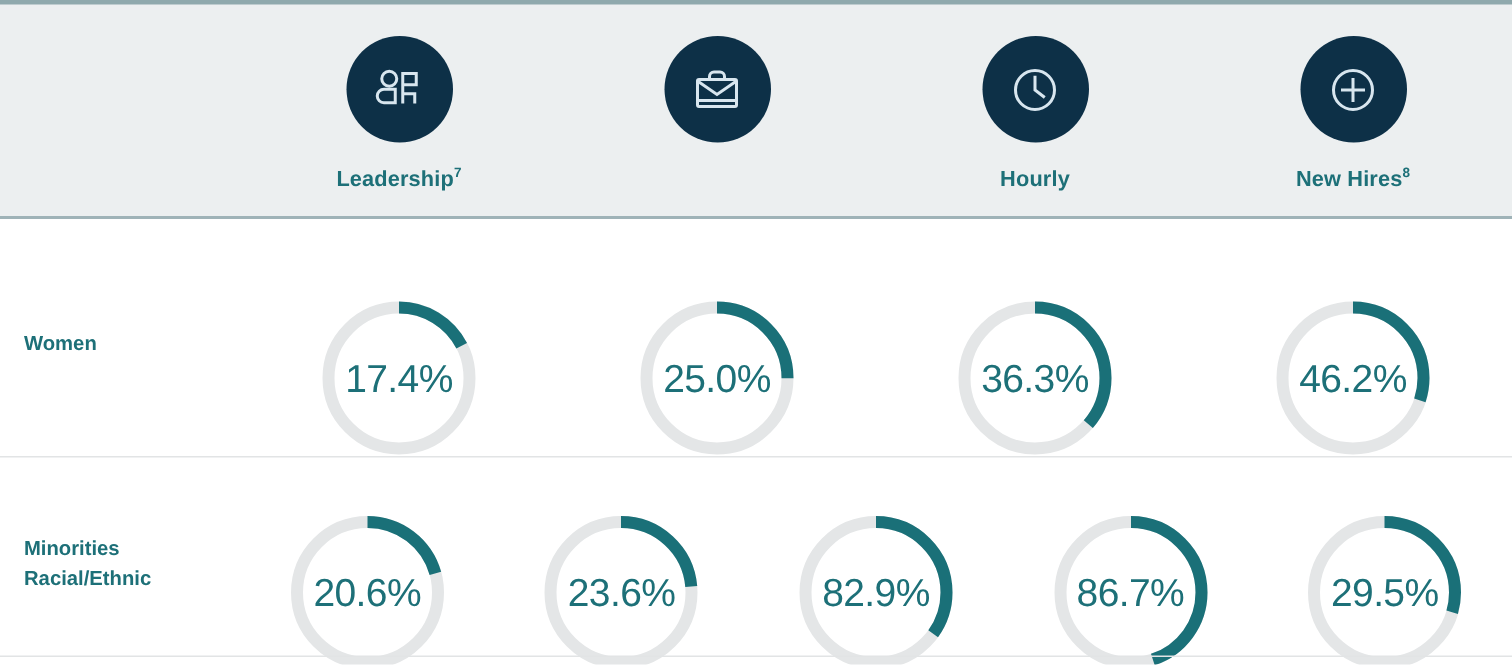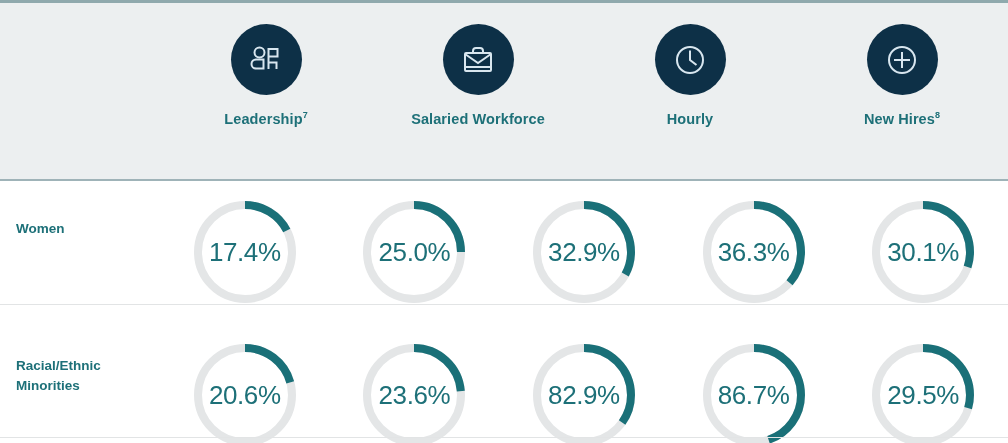--- a/index.html
+++ b/index.html
@@ -19,21 +19,21 @@
     height: 443px;
     box-sizing: border-box;
   }
 
   
   .header-band {
     position: absolute;
     left: 0;
     top: 0;
     width: 1008px;
-    height: 181px;
+    height: 146px;
     background: #eceff0;
     border-top: 3px solid #8fa9ad;
     border-bottom: 2px solid #9fb3b8;
     box-sizing: border-box;
     display: flex;
     align-items: flex-start;
   }
   .hdr-spacer {
     width: 160px;
     flex: 0 0 160px;
@@ -175,23 +175,20 @@
 
       <div class="hdr-col">
         <div class="icon-circle">
           <svg width="40" height="40" viewBox="0 0 40 40" fill="none" stroke="#d8e6ef" stroke-width="2">
             <path d="M15 13 V11 a3 3 0 0 1 3 -3 h4 a3 3 0 0 1 3 3 v2"></path>
             <rect x="7" y="13" width="26" height="18" rx="1"></rect>
             <path d="M7 14 L20 23 L33 14"></path>
             <path d="M7 27 H33"></path>
           </svg>
         </div>
-        <div class="hdr-label">
-          <span>Salaried Workforce</span><sup></sup>
-        </div>
       </div>
 
       <div class="hdr-col">
         <div class="icon-circle">
           <svg width="40" height="40" viewBox="0 0 40 40" fill="none" stroke="#d8e6ef" stroke-width="2">
             <circle cx="20" cy="20" r="13"></circle>
             <path d="M20 10.5 V20 L26.5 25"></path>
           </svg>
         </div>
         <div class="hdr-label">
@@ -236,57 +233,48 @@
         <div class="cell">
           <div class="donut">
             <svg width="104" height="104" viewBox="0 0 104 104">
               <circle cx="52" cy="52" r="47" fill="none" stroke="#e4e6e7" stroke-width="8"></circle>
               <circle cx="52" cy="52" r="47" fill="none" stroke="#1a7078" stroke-width="8" stroke-dasharray="73.83 273.52" stroke-linecap="butt"></circle>
             </svg>
             <div class="value">25.0%</div>
           </div>
         </div>
 
-        <div class="cell">
-          <div class="donut">
-            <svg width="104" height="104" viewBox="0 0 104 104">
-              <circle cx="52" cy="52" r="47" fill="none" stroke="#e4e6e7" stroke-width="8"></circle>
-              <circle cx="52" cy="52" r="47" fill="none" stroke="#1a7078" stroke-width="8" stroke-dasharray="97.16 250.19" stroke-linecap="butt"></circle>
-            </svg>
-            <div class="value">32.9%</div>
-          </div>
-        </div>
 
         <div class="cell">
           <div class="donut">
             <svg width="104" height="104" viewBox="0 0 104 104">
               <circle cx="52" cy="52" r="47" fill="none" stroke="#e4e6e7" stroke-width="8"></circle>
               <circle cx="52" cy="52" r="47" fill="none" stroke="#1a7078" stroke-width="8" stroke-dasharray="107.19 240.16" stroke-linecap="butt"></circle>
             </svg>
             <div class="value">36.3%</div>
           </div>
         </div>
 
         <div class="cell">
           <div class="donut">
             <svg width="104" height="104" viewBox="0 0 104 104">
               <circle cx="52" cy="52" r="47" fill="none" stroke="#e4e6e7" stroke-width="8"></circle>
               <circle cx="52" cy="52" r="47" fill="none" stroke="#1a7078" stroke-width="8" stroke-dasharray="88.89 258.46" stroke-linecap="butt"></circle>
             </svg>
-            <div class="value">30.1%</div>
+            <div class="value">46.2%</div>
           </div>
         </div>
 
       </div>
     </div>
 
     <div class="data-row row-1">
       <div class="row-label">
+        <div>Minorities</div>
         <div>Racial/Ethnic</div>
-        <div>Minorities</div>
       </div>
       <div class="row-cells">
 
         <div class="cell">
           <div class="donut">
             <svg width="104" height="104" viewBox="0 0 104 104">
               <circle cx="52" cy="52" r="47" fill="none" stroke="#e4e6e7" stroke-width="8"></circle>
               <circle cx="52" cy="52" r="47" fill="none" stroke="#1a7078" stroke-width="8" stroke-dasharray="60.83 286.52" stroke-linecap="butt"></circle>
             </svg>
             <div class="value">20.6%</div>

